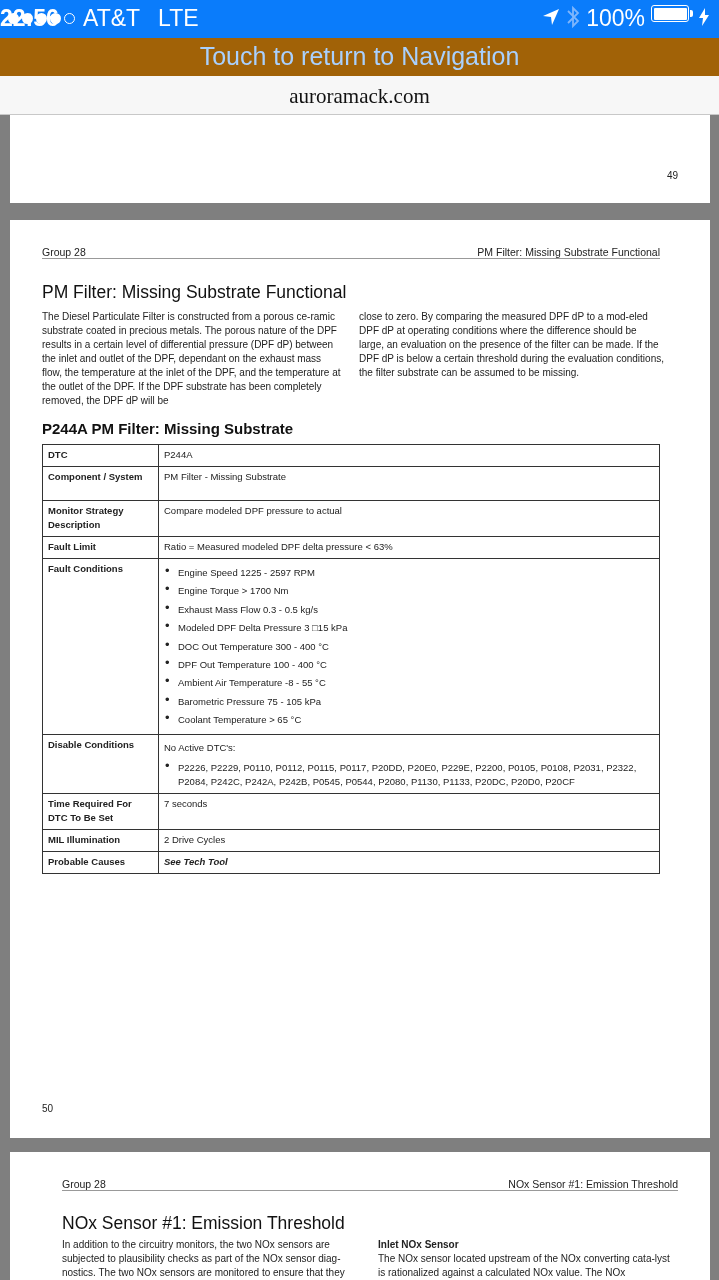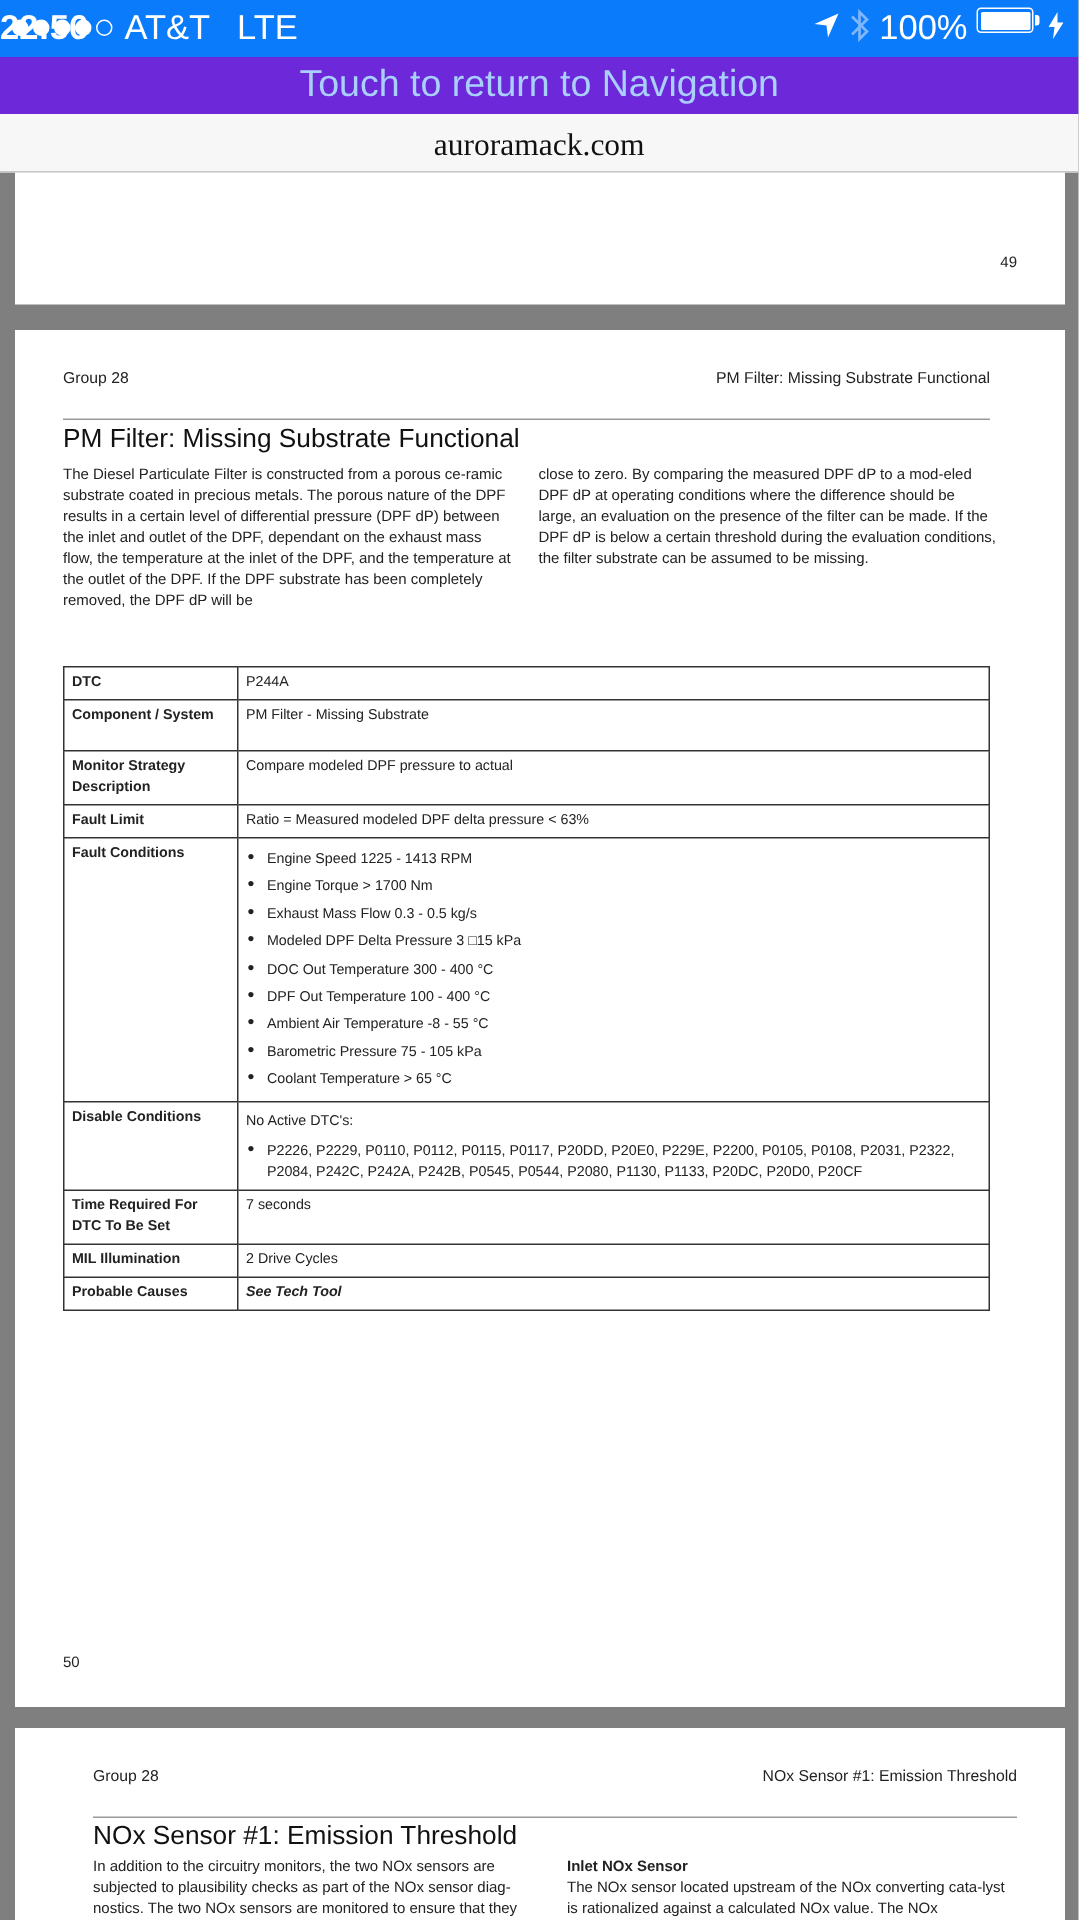--- a/index.html
+++ b/index.html
@@ -9,30 +9,30 @@
   .dots { display:flex; gap:3px; margin-right:8px; align-items:center; }
   .dot { width:11px; height:11px; border-radius:50%; background:#fff; box-sizing:border-box; }
   .dot.empty { background:transparent; border:1.5px solid #fff; }
   .statusbar .carrier { margin-right:18px; }
   .statusbar .time { position:absolute; left:0; right:0; top:5px; font-size:23px; font-weight:bold; }
   .statusbar .right { position:absolute; right:10px; top:5px; display:flex; font-size:23px; gap:6px; }
   .bt { color:#7fb6fc; font-size:22px; }
   .battery { width:38px; height:17px; border:1.5px solid #fff; border-radius:3px; position:relative; box-sizing:border-box; padding:1.5px; }
   .battery .fill { height:100%; background:#fff; border-radius:1px; }
   .battery::after { content:""; position:absolute; right:-5px; top:4px; width:3px; height:7px; background:#fff; border-radius:0 2px 2px 0; }
-  .navbar { position:absolute; left:0; top:38px; width:719px; height:38px; background:#6d28d9; color:#a9d0fd; font-size:25px; text-align:center; line-height:36px; }
+  .navbar { position:absolute; left:0; top:38px; width:719px; height:38px; background:#a16207; color:#a9d0fd; font-size:25px; text-align:center; line-height:36px; }
   .urlbar { position:absolute; left:0; top:76px; width:719px; height:38px; background:#f7f7f7; border-bottom:1px solid #c8c8c8; color:#111; font-size:21px; text-align:center; line-height:40px;font-family:Liberation Serif, serif; }
 
   .page { position:absolute; background:#fff; left:10px; width:700px; }
   .page1 { top:115px; height:88px; }
   .page1 .pnum { position:absolute; right:32px; top:55px; font-size:10px; color:#222; }
   .page2 { top:220px; height:918px; }
   .page3 { top:1152px; height:140px; }
 
-  .runhead { position:absolute; left:32px; right:50px; top:26px; display:flex; justify-content:space-between; font-size:10.5px; color:#222; padding-bottom:21px; border-bottom:1px solid #999;text-align:right; }
+  .runhead { position:absolute; left:32px; right:50px; top:26px; display:flex; justify-content:space-between; font-size:10.5px; color:#222; padding-bottom:0; border-bottom:1px solid #999;text-align:right; }
   .page3 .runhead { left:52px; right:32px; top:26px; }
   .h1 { position:absolute; left:32px; top:62px; font-size:17.5px; color:#111; }
   .page3 .h1 { left:52px; top:61px; }
   .col { position:absolute; font-size:10px; line-height:14px; color:#222; }
   .col1 { left:32px; top:90px; width:300px; }
   .col2 { left:349px; top:90px; width:305px; }
   .page3 .col1 { left:52px; top:86px; width:305px; }
   .page3 .col2 { left:368px; top:86px; width:300px; }
   .subhead { font-weight:bold; }
 
@@ -98,20 +98,21 @@
 
 <div class="page page2">
   <div class="runhead">
     <span>Group 28</span>
     <span>PM Filter: Missing Substrate Functional</span>
   </div>
   <div class="h1">PM Filter: Missing Substrate Functional</div>
   <div class="col col1">The Diesel Particulate Filter is constructed from a porous ce-ramic substrate coated in precious metals. The porous nature of the DPF results in a certain level of differential pressure (DPF dP) between the inlet and outlet of the DPF, dependant on the exhaust mass flow, the temperature at the inlet of the DPF, and the temperature at the outlet of the DPF. If the DPF substrate has been completely removed, the DPF dP will be</div>
   <div class="col col2">close to zero. By comparing the measured DPF dP to a mod-eled DPF dP at operating conditions where the difference should be large, an evaluation on the presence of the filter can be made. If the DPF dP is below a certain threshold during the evaluation conditions, the filter substrate can be assumed to be missing.</div>
 
+  <div class="h2">P244A PM Filter: Missing Substrate</div>
   <table class="spec">
     <tbody>
         <tr>
       <td class="k">DTC</td>
       <td>P244A</td>
     </tr>
     <tr style="height:34px">
       <td class="k">Component / System</td>
       <td>PM Filter - Missing Substrate</td>
     </tr>
@@ -120,21 +121,21 @@
       <td>Compare modeled DPF pressure to actual</td>
     </tr>
     <tr>
       <td class="k">Fault Limit</td>
       <td>Ratio = Measured modeled DPF delta pressure &lt; 63%</td>
     </tr>
     <tr>
       <td class="k">Fault Conditions</td>
       <td>
         <ul class="bul">
-          <li>Engine Speed 1225 - 1413 RPM</li>
+          <li>Engine Speed 1225 - 2597 RPM</li>
           <li>Engine Torque &gt; 1700 Nm</li>
           <li>Exhaust Mass Flow 0.3 - 0.5 kg/s</li>
           <li>Modeled DPF Delta Pressure 3 □15 kPa</li>
           <li>DOC Out Temperature 300 - 400 °C</li>
           <li>DPF Out Temperature 100 - 400 °C</li>
           <li>Ambient Air Temperature -8 - 55 °C</li>
           <li>Barometric Pressure 75 - 105 kPa</li>
           <li>Coolant Temperature &gt; 65 °C</li>
         </ul>
       </td>

